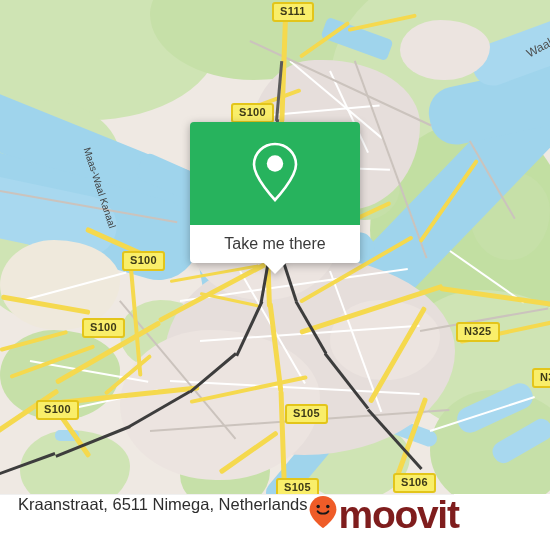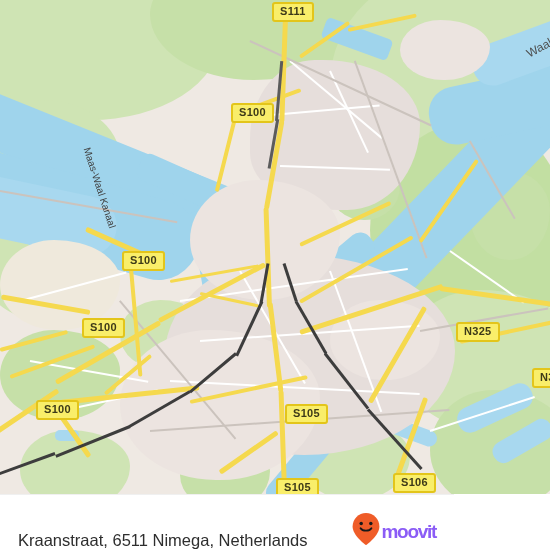--- a/index.html
+++ b/index.html
@@ -77,27 +77,27 @@
   #attrib{
     position:absolute;left:0;top:468px;height:26px;
     background:rgba(255,255,255,.82);
     display:flex;align-items:center;padding:0 8px;
     color:#2b2b2b;font-size:13px;white-space:nowrap;
   }
 
   
   #footer{
     position:absolute;left:0;top:494px;width:454px;height:56px;
-    background:#ffffff;display:flex;align-items:flex-end;
+    background:#ffffff;display:flex;align-items:flex-start;
     justify-content:space-between;padding:0 18px;box-sizing:border-box;
     border-top:1px solid #f0f0f0;
   }
   #footer-title{color:#2e2e2e;font-size:16.5px;white-space:nowrap;}
   #logo{display:flex;align-items:center;gap:1px;}
-  #logo-word{color:#8b5cf6;font-size:19px;font-weight:700;letter-spacing:-1.3px;line-height:29px;}
+  #logo-word{color:#7f1d1d;font-size:39px;font-weight:700;letter-spacing:-1.3px;line-height:29px;}
 </style>
 </head>
 <body>
 
 <div id="page">
 
   <div id="map">
 
     <div class="layer" style="background:#efe9e3;"></div>
 
@@ -252,20 +252,34 @@
       <div class="shield" style="left:122px;top:251px;">S100</div>
       <div class="shield" style="left:82px;top:318px;">S100</div>
       <div class="shield" style="left:456px;top:322px;">N325</div>
       <div class="shield" style="left:36px;top:400px;">S100</div>
       <div class="shield" style="left:285px;top:404px;">S105</div>
       <div class="shield" style="left:276px;top:478px;">S105</div>
       <div class="shield" style="left:393px;top:473px;">S106</div>
       <div class="shield" style="left:532px;top:368px;">N3</div>
     </div>
 
+    <div id="callout">
+      <div id="callout-green">
+        <span>
+          <svg width="56" height="68" viewBox="0 0 56 68" fill="none">
+            <path d="M28 6 C16.4 6 7 15.2 7 26.6 C7 40 28 62 28 62 C28 62 49 40 49 26.6 C49 15.2 39.6 6 28 6 Z" stroke="#ffffff" stroke-width="2.6" fill="none"></path>
+            <circle cx="28" cy="25.5" r="8.2" fill="#ffffff"></circle>
+          </svg>
+        </span>
+      </div>
+      <div id="callout-label">
+        <span>Take me there</span>
+      </div>
+      <div id="callout-tail"></div>
+    </div>
 
   </div>
 
   <div id="footer">
     <div id="footer-title">Kraanstraat, 6511 Nimega, Netherlands</div>
     <div id="logo">
       <span>
         <svg width="30" height="34" viewBox="0 0 30 34">
           <path d="M15 1 C7.6 1 1.6 7 1.6 14.4 C1.6 23.6 15 33 15 33 C15 33 28.4 23.6 28.4 14.4 C28.4 7 22.4 1 15 1 Z" fill="#ef5c28"></path>
           <circle cx="10.2" cy="11.4" r="1.75" fill="#17181a"></circle>

